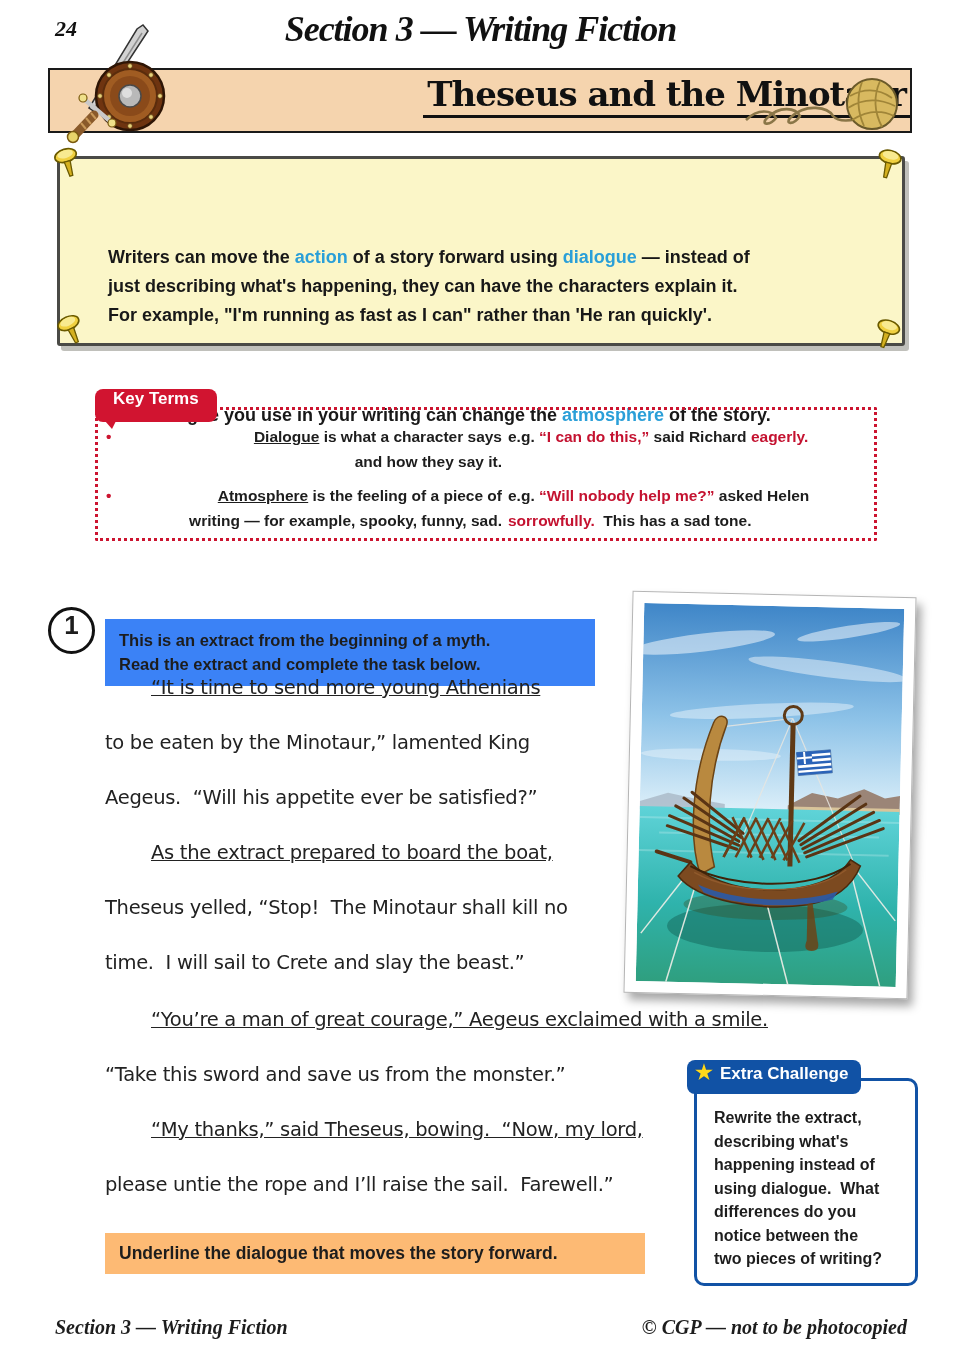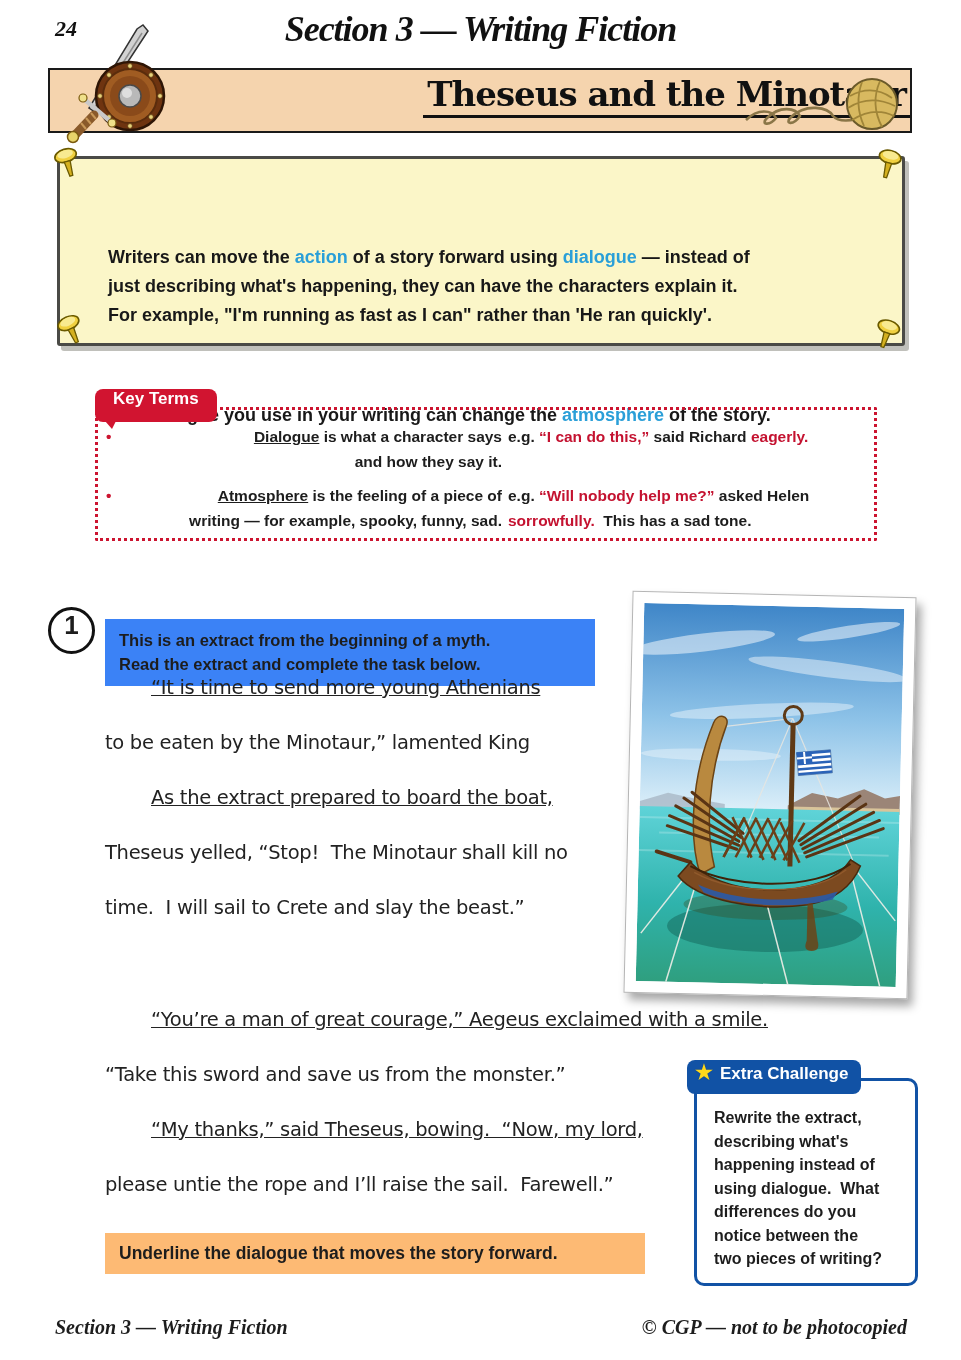--- a/index.html
+++ b/index.html
@@ -148,20 +148,21 @@
 <div class="abs kt-text kt-ex kt-row2"><span class="seg-plain">e.g. </span><span class="seg-red">“Will nobody help me?”</span><span class="seg-plain"> asked Helen
 </span><span class="seg-red">sorrowfully.</span><span class="seg-plain">  This has a sad tone.</span></div>
 
 <div class="abs q-circle">1</div>
 <div class="abs q-instruction">This is an extract from the beginning of a myth.
 Read the extract and complete the task below.</div>
 
 <div class="abs extract extract-left">
     <div class="x-line indent">“It is time to send more young Athenians</div>
     <div class="x-line">to be eaten by the Minotaur,” lamented King</div>
+    <div class="x-line">Aegeus.  “Will his appetite ever be satisfied?”</div>
     <div class="x-line indent">As the extract prepared to board the boat,</div>
     <div class="x-line">Theseus yelled, “Stop!  The Minotaur shall kill no</div>
     <div class="x-line">time.  I will sail to Crete and slay the beast.”</div>
   </div>
 <div class="abs extract extract-full">
     <div class="x-line indent">“You’re a man of great courage,” Aegeus exclaimed with a smile.</div>
     <div class="x-line">“Take this sword and save us from the monster.”</div>
     <div class="x-line indent">“My thanks,” said Theseus, bowing.  “Now, my lord,</div>
     <div class="x-line">please untie the rope and I’ll raise the sail.  Farewell.”</div>
   </div>

